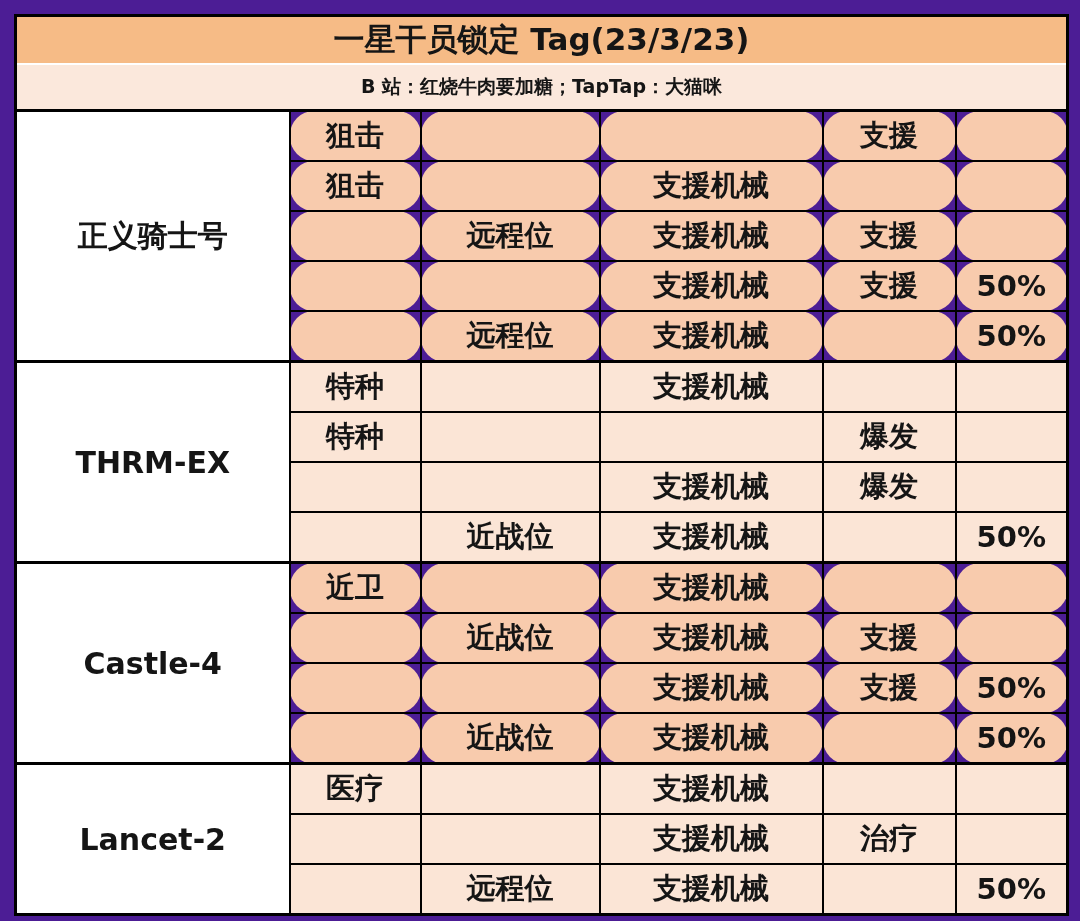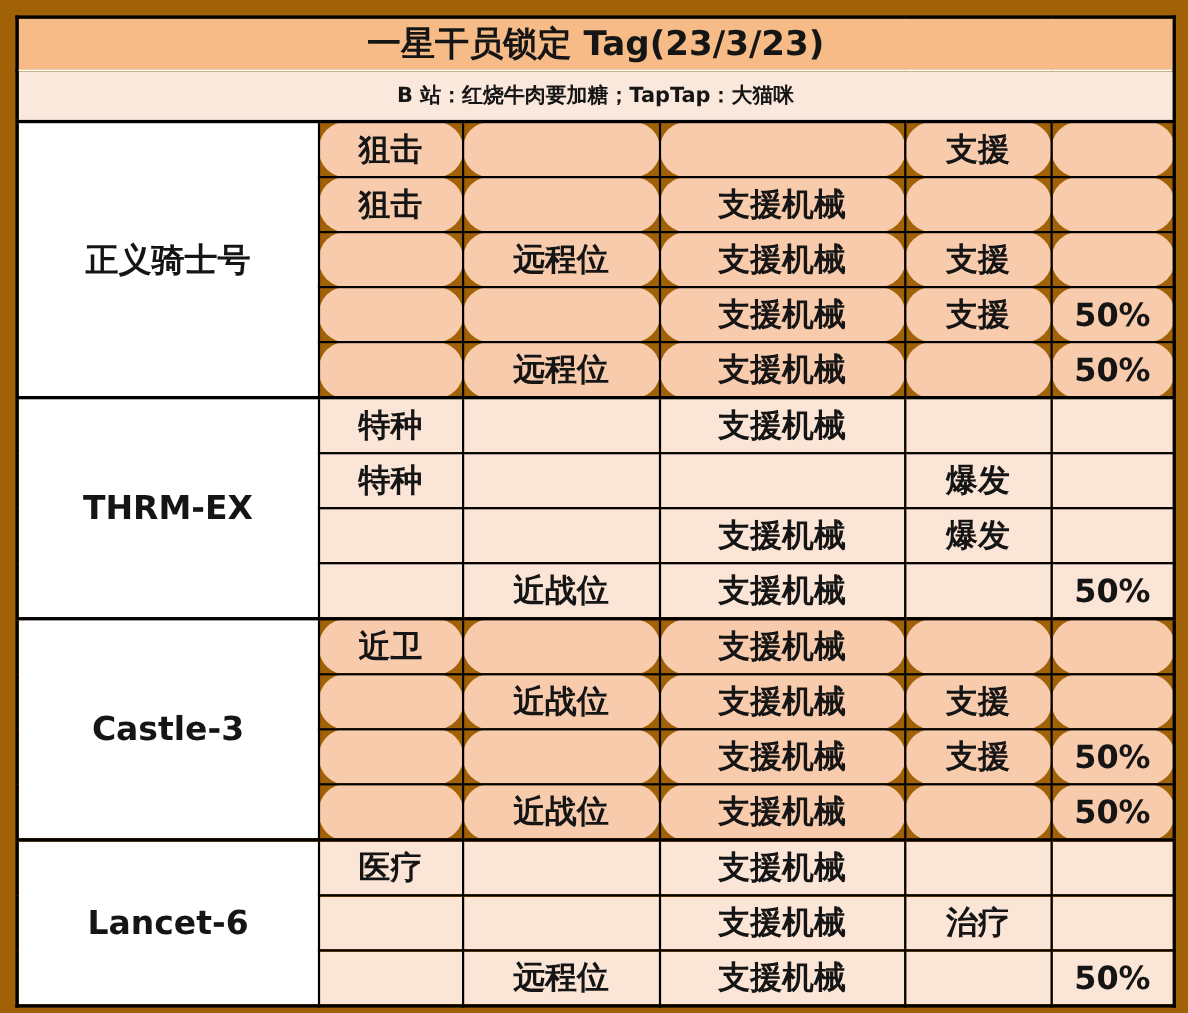--- a/index.html
+++ b/index.html
@@ -5,21 +5,21 @@
   html, body {
     margin: 0;
     padding: 0;
     background: #ffffff;
     font-family: "DejaVu Sans", "Liberation Sans", sans-serif;
   }
   .page {
     position: relative;
     width: 1080px;
     height: 921px;
-    background: #a16207;
+    background: #4c1d95;
     overflow: hidden;
   }
   table.tag-table {
     position: absolute;
     left: 14px;
     top: 14px;
     width: 1052px;
     border-collapse: collapse;
     table-layout: fixed;
     border: 3px solid var(--border-color, #000);
@@ -133,21 +133,21 @@
           <td class="tag-cell"></td>
         </tr>
         <tr class="shade-light">
           <td class="tag-cell"></td>
           <td class="tag-cell">近战位</td>
           <td class="tag-cell">支援机械</td>
           <td class="tag-cell"></td>
           <td class="tag-cell">50%</td>
         </tr>
         <tr class="shade-dark group-start">
-          <td class="name-cell" rowspan="4">Castle-3</td>
+          <td class="name-cell" rowspan="4">Castle-4</td>
           <td class="tag-cell">近卫</td>
           <td class="tag-cell"></td>
           <td class="tag-cell">支援机械</td>
           <td class="tag-cell"></td>
           <td class="tag-cell"></td>
         </tr>
         <tr class="shade-dark">
           <td class="tag-cell"></td>
           <td class="tag-cell">近战位</td>
           <td class="tag-cell">支援机械</td>
@@ -162,21 +162,21 @@
           <td class="tag-cell">50%</td>
         </tr>
         <tr class="shade-dark">
           <td class="tag-cell"></td>
           <td class="tag-cell">近战位</td>
           <td class="tag-cell">支援机械</td>
           <td class="tag-cell"></td>
           <td class="tag-cell">50%</td>
         </tr>
         <tr class="shade-light group-start">
-          <td class="name-cell" rowspan="3">Lancet-6</td>
+          <td class="name-cell" rowspan="3">Lancet-2</td>
           <td class="tag-cell">医疗</td>
           <td class="tag-cell"></td>
           <td class="tag-cell">支援机械</td>
           <td class="tag-cell"></td>
           <td class="tag-cell"></td>
         </tr>
         <tr class="shade-light">
           <td class="tag-cell"></td>
           <td class="tag-cell"></td>
           <td class="tag-cell">支援机械</td>

